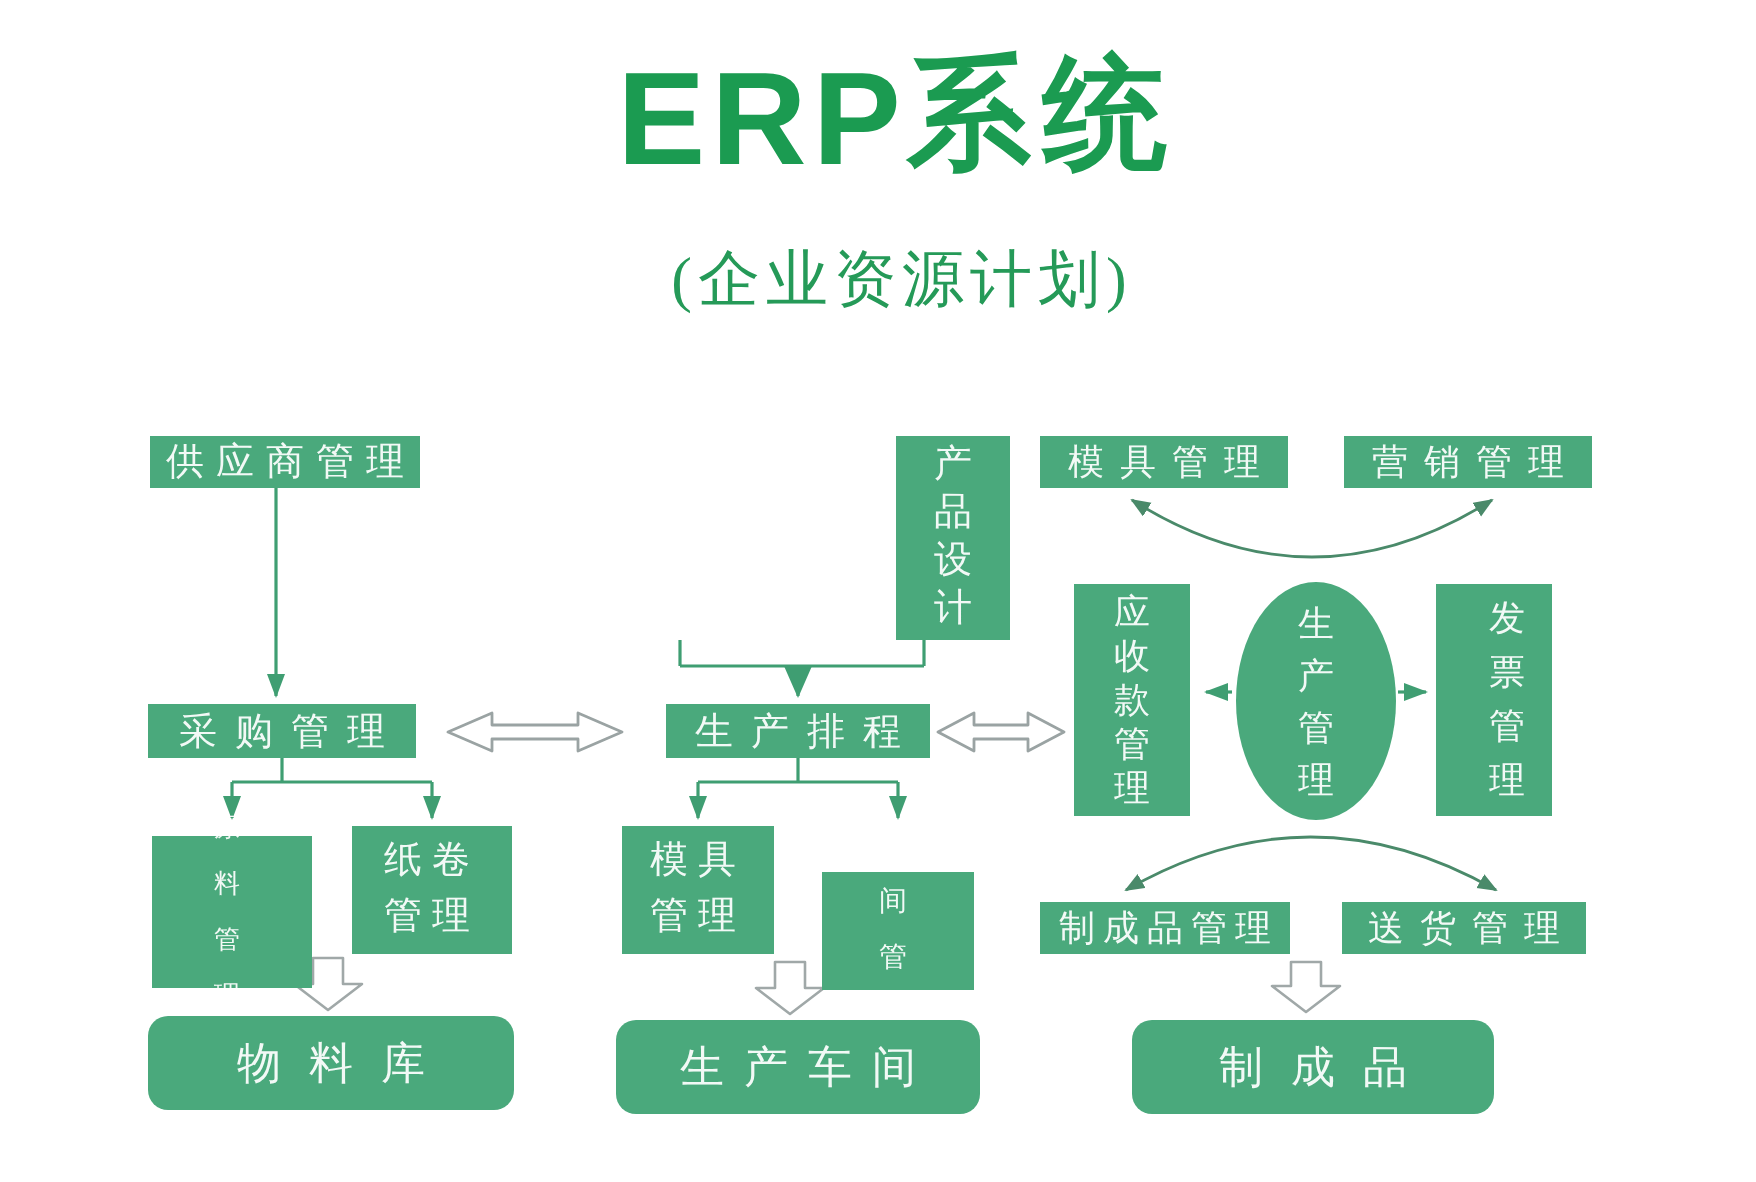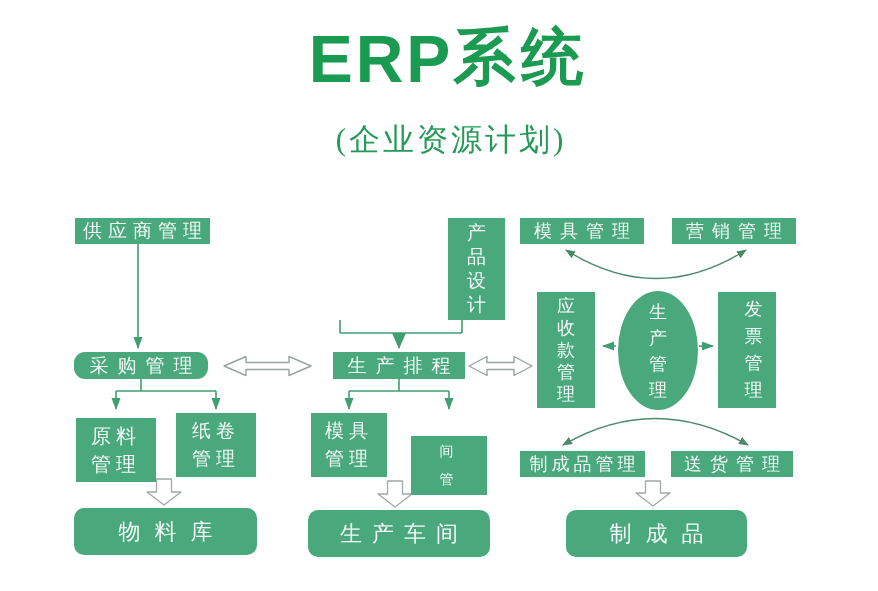--- a/index.html
+++ b/index.html
@@ -33,22 +33,22 @@
     display:flex;align-items:center;justify-content:center;
     z-index:2;box-sizing:border-box;text-align:center;
   }
   .rounded{border-radius:10px;}
   .big-label{font-size:22px;}
   
   .v1{display:inline-block;width:1.12em;word-break:break-all;text-align:center;}
   .v2{display:inline-block;width:2.65em;word-break:break-all;text-align:center;}
   
   .n-supplier   {left:75px; top:218px;width:135px;height:26px;font-size:19px;letter-spacing:6px;text-indent:6px;}
-  .n-procure    {left:74px; top:352px;width:134px;height:27px;font-size:19px;letter-spacing:9px;text-indent:9px;border-radius:11px;}
-  .n-raw        {left:76px; top:418px;width:80px; height:64px;font-size:20px;letter-spacing:5px;line-height:28px;}
+  .n-procure    {left:74px; top:352px;width:134px;height:27px;font-size:19px;letter-spacing:9px;text-indent:9px;}
+  .n-raw        {left:76px; top:418px;width:80px; height:76px;font-size:13px;letter-spacing:5px;line-height:28px;}
   .n-paper      {left:176px;top:413px;width:80px; height:64px;font-size:19px;letter-spacing:5px;line-height:28px;}
   .n-warehouse  {left:74px; top:508px;width:183px;height:47px;letter-spacing:14px;text-indent:14px;}
   .n-prodmgmt   {left:312px;top:218px;width:57px; height:102px;font-size:19px;line-height:24px;}
   .n-design     {left:448px;top:218px;width:57px; height:102px;font-size:19px;line-height:24px;}
   .n-schedule   {left:333px;top:352px;width:132px;height:27px;font-size:19px;letter-spacing:9px;text-indent:9px;}
   .n-mold       {left:311px;top:413px;width:76px; height:64px;font-size:19px;letter-spacing:5px;line-height:28px;}
   .n-workshop   {left:411px;top:413px;width:76px; height:59px;font-size:14px;letter-spacing:5px;line-height:28px;margin-top:23px;}
   .n-prodshop   {left:308px;top:510px;width:182px;height:47px;letter-spacing:10px;text-indent:10px;}
   .n-archive    {left:520px;top:218px;width:124px;height:26px;font-size:18px;letter-spacing:8px;text-indent:8px;}
   .n-marketing  {left:672px;top:218px;width:124px;height:26px;font-size:18px;letter-spacing:8px;text-indent:8px;}

